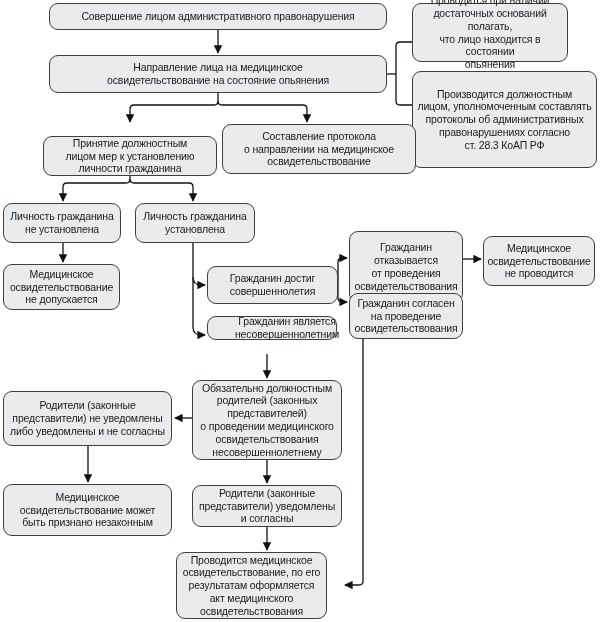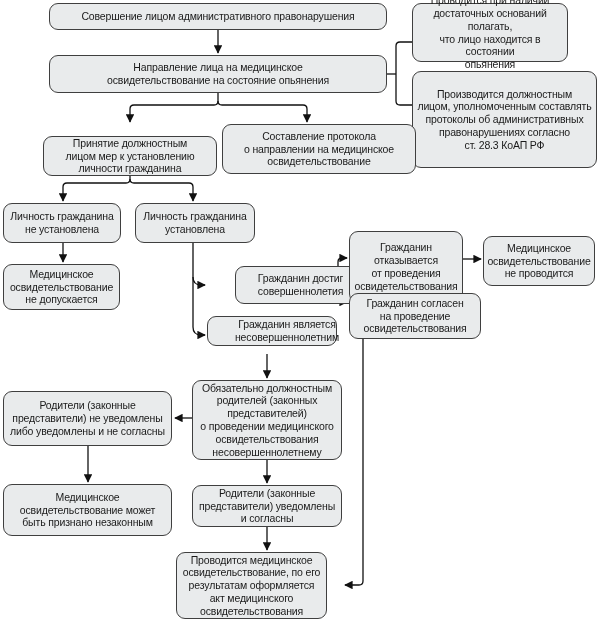--- a/index.html
+++ b/index.html
@@ -106,36 +106,36 @@
   <div class="node" style="left:3px;top:203px;width:118px;height:40px;">Личность гражданина
 не установлена</div>
 
   <div class="node" style="left:135px;top:203px;width:120px;height:40px;">Личность гражданина
 установлена</div>
 
   <div class="node" style="left:3px;top:264px;width:117px;height:46px;">Медицинское
 освидетельствование
 не допускается</div>
 
-  <div class="node" style="left:207px;top:266px;width:131px;height:38px;margin-left:28px;">Гражданин достиг
+  <div class="node" style="left:207px;top:266px;width:131px;height:38px;">Гражданин достиг
 совершеннолетия</div>
 
-  <div class="node" style="left:207px;top:316px;width:130px;height:30px;padding-left:32px;">Гражданин является
+  <div class="node" style="left:207px;top:316px;width:130px;height:24px;padding-left:32px;">Гражданин является
 несовершеннолетним</div>
 
   <div class="node" style="left:349px;top:231px;width:114px;height:72px;">Гражданин
 отказывается
 от проведения
 освидетельствования</div>
 
   <div class="node" style="left:483px;top:236px;width:112px;height:50px;">Медицинское
 освидетельствование
 не проводится</div>
 
-  <div class="node" style="left:349px;top:293px;width:132px;height:46px;">Гражданин согласен
+  <div class="node" style="left:349px;top:293px;width:114px;height:46px;">Гражданин согласен
 на проведение
 освидетельствования</div>
 
   <div class="node" style="left:192px;top:380px;width:150px;height:80px;">Обязательно должностным
 родителей (законных
 представителей)
 о проведении медицинского
 освидетельствования
 несовершеннолетнему</div>
 

